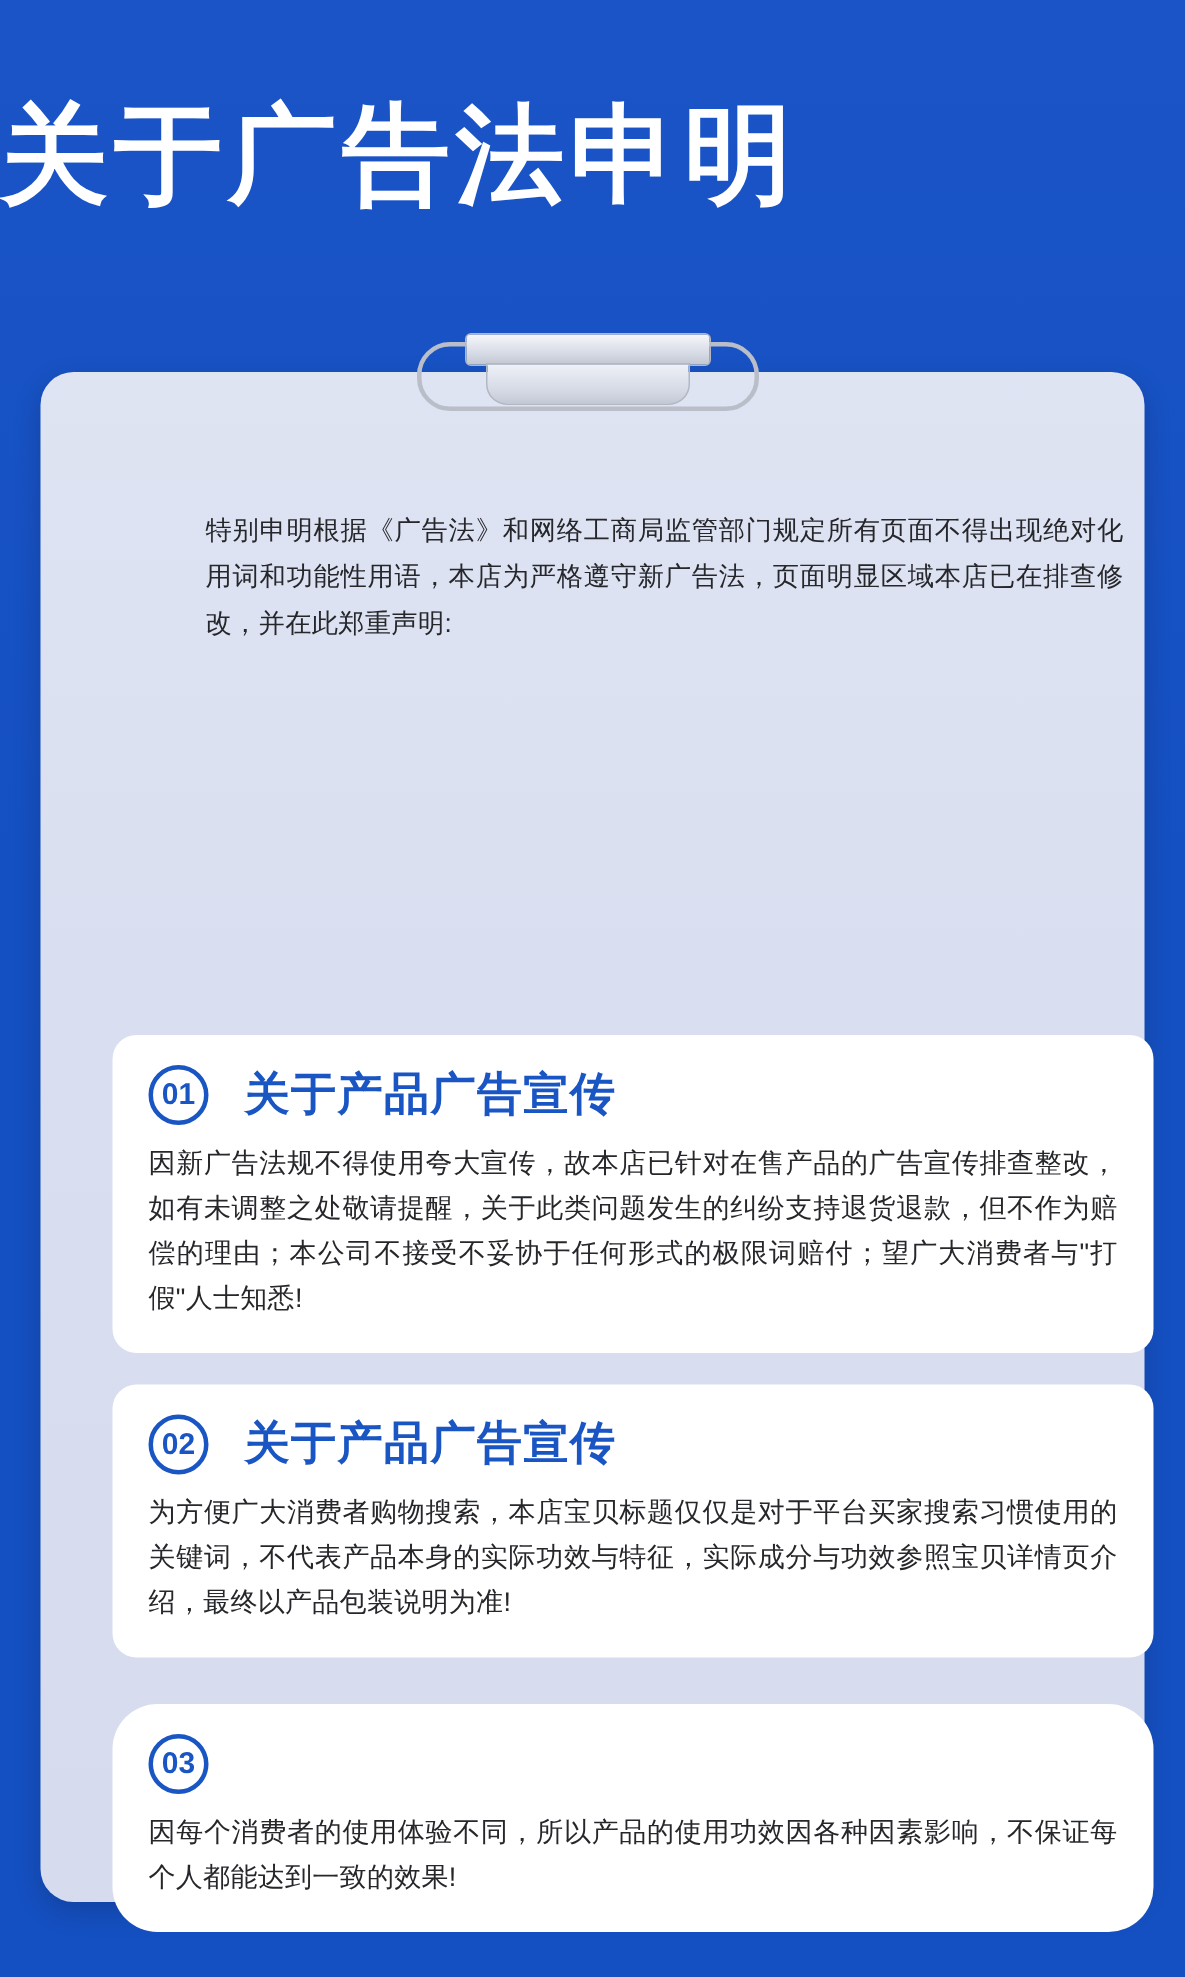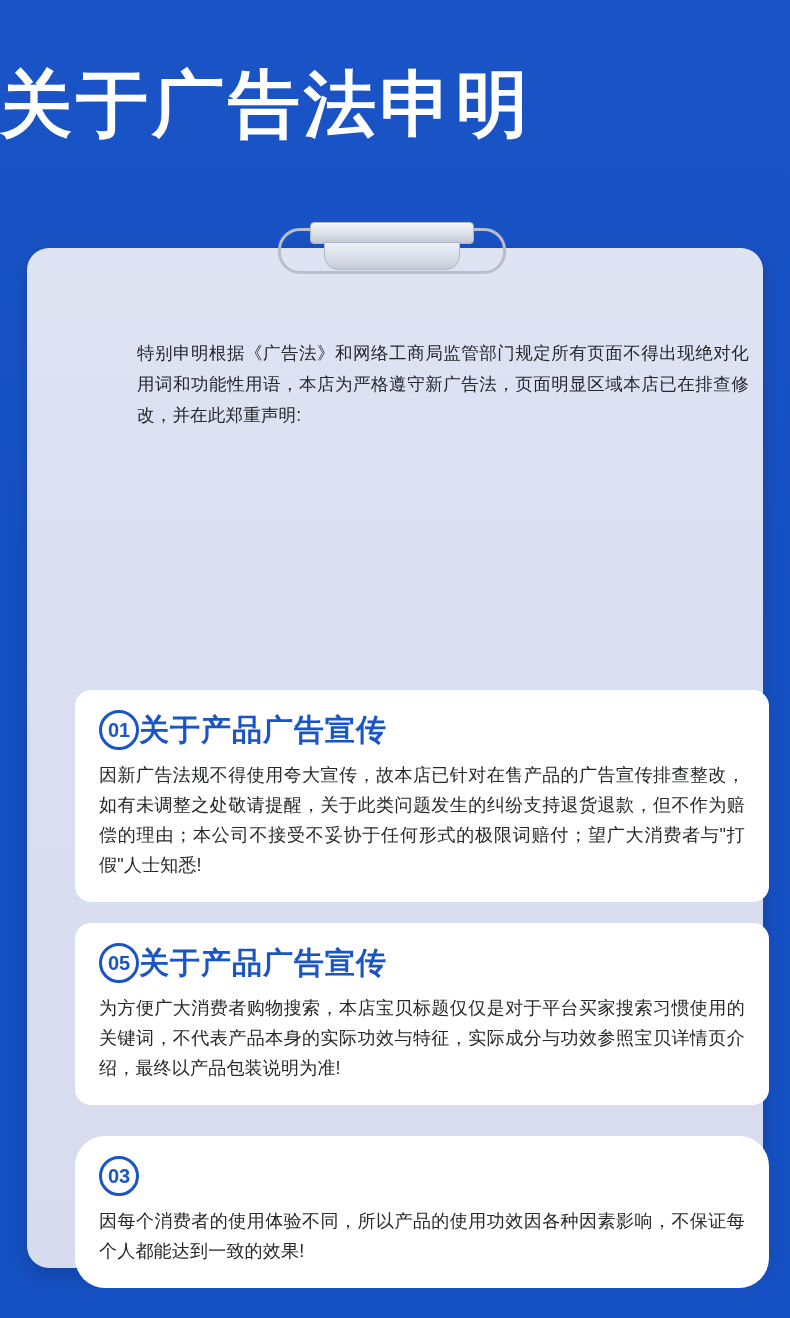--- a/index.html
+++ b/index.html
@@ -115,21 +115,21 @@
     left: 48px;
     width: 694px;
     background: #ffffff;
     border-radius: 16px;
     box-sizing: border-box;
     padding: 20px 24px 22px 24px;
   }
   .card-head {
     display: flex;
     align-items: center;
-    gap: 0;
+    gap: 24px;
     margin-bottom: 10px;
   }
   .num-badge {
     width: 40px;
     height: 40px;
     border-radius: 50%;
     border: 3px solid #1a55c4;
     color: #1a55c4;
     font-size: 20px;
     font-weight: bold;
@@ -175,21 +175,21 @@
     <div class="card" id="card-1">
       <div class="card-head">
         <div class="num-badge">01</div>
         <div class="card-title">关于产品广告宣传</div>
       </div>
       <div class="card-body">因新广告法规不得使用夸大宣传，故本店已针对在售产品的广告宣传排查整改，如有未调整之处敬请提醒，关于此类问题发生的纠纷支持退货退款，但不作为赔偿的理由；本公司不接受不妥协于任何形式的极限词赔付；望广大消费者与"打假"人士知悉!</div>
     </div>
 
     <div class="card" id="card-2">
       <div class="card-head">
-        <div class="num-badge">05</div>
+        <div class="num-badge">02</div>
         <div class="card-title">关于产品广告宣传</div>
       </div>
       <div class="card-body">为方便广大消费者购物搜索，本店宝贝标题仅仅是对于平台买家搜索习惯使用的关键词，不代表产品本身的实际功效与特征，实际成分与功效参照宝贝详情页介绍，最终以产品包装说明为准!</div>
     </div>
 
     <div class="card" id="card-3">
       <div class="card-head">
         <div class="num-badge">03</div>
       </div>
       <div class="card-body">因每个消费者的使用体验不同，所以产品的使用功效因各种因素影响，不保证每个人都能达到一致的效果!</div>

